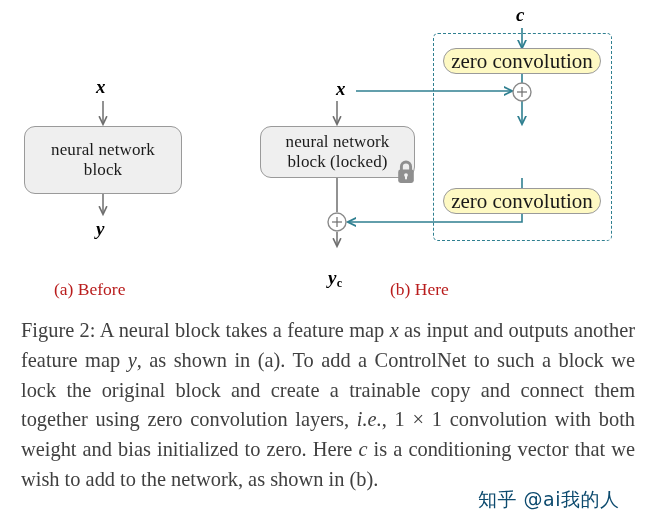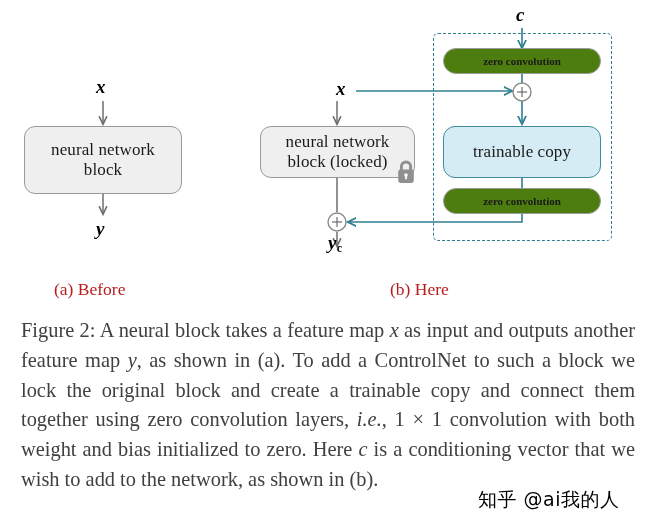--- a/index.html
+++ b/index.html
@@ -55,26 +55,25 @@
     border-radius: 12px;
   }
 
   .pill-box {
     position: absolute;
     box-sizing: border-box;
     display: flex;
     align-items: center;
     justify-content: center;
     border: 1.3px solid #9a9a9a;
-    background: #4d7c0f;
+    background: #fef9c3;
     border-radius: 13px;
-    font-size: 11px;
+    font-size: 21px;
     color: #1a1a1a;
     white-space: nowrap;
-    font-weight: bold;
   }
 
   
   #controlnet-frame {
     position: absolute;
     box-sizing: border-box;
     border: 1.7px dashed #2f7f90;
     border-radius: 5px;
     background: transparent;
   }
@@ -135,21 +134,21 @@
     font-style: italic;
   }
   #caption .times { font-style: normal; }
 
   
   #watermark {
     position: absolute;
     left: 478px;
     top: 487px;
     font-size: 19px;
-    color: #000000;
+    color: #0c4a6e;
     font-family: "DejaVu Sans", sans-serif;
     letter-spacing: .5px;
     white-space: nowrap;
     user-select: none;
   }
 </style>
 </head>
 <body>
 
 <div id="figure-area">
@@ -204,34 +203,33 @@
   <div class="var-label" style="left:96px; top:218px;">y</div>
 
   <div class="subcaption" style="left:54px; top:279px;">(a) Before</div>
 
   <div class="var-label" style="left:516px; top:4px;">c</div>
 
   <div class="pill-box" style="left:443px; top:48px; width:158px; height:26px;">zero convolution</div>
 
   <div class="var-label" style="left:336px; top:78px;">x</div>
 
-  <div class="node-box trainable" style="left:443px; top:126px; width:158px; height:52px;">trainable copy</div>
 
   <div class="pill-box" style="left:443px; top:188px; width:158px; height:26px;">zero convolution</div>
 
   <div class="node-box" style="left:260px; top:126px; width:155px; height:52px; padding:1px 8px;">neural network block (locked)</div>
 
   <svg id="lock-icon" viewBox="0 0 22 26" style="left:395px; top:159px;">
     <path d="M6.4,11 L6.4,7.6 A4.6,4.6 0 0 1 15.6,7.6 L15.6,11" fill="none" stroke="#8f8f8f" stroke-width="2.9"></path>
     <rect x="3.2" y="10.6" width="15.6" height="13.4" rx="2.4" fill="#8f8f8f"></rect>
     <circle cx="11" cy="16.1" r="1.9" fill="#f4f4f4"></circle>
     <rect x="10" y="16.1" width="2" height="4.4" rx="1" fill="#f4f4f4"></rect>
   </svg>
 
-  <div class="var-label" style="left:328px; top:232px;"><span>y</span><span class="sub">c</span></div>
+  <div class="var-label" style="left:328px; top:267px;"><span>y</span><span class="sub">c</span></div>
 
 
   <div class="subcaption" style="left:390px; top:279px;">(b) Here</div>
 </div>
 
 <div id="caption"><span>Figure 2:</span><span> A neural block takes a feature map </span><span class="mi">x</span><span> as input and outputs another feature map </span><span class="mi">y</span><span>, as shown in (a).  To add a ControlNet to such a block we lock the original block and create a trainable copy and connect them together using zero convolution layers, </span><span class="mi">i.e.</span><span>, 1 </span><span class="times">×</span><span> 1 convolution with both weight and bias initialized to zero. Here </span><span class="mi">c</span><span> is a conditioning vector that we wish to add to the network, as shown in (b).</span></div>
 
 <div id="watermark">知乎 @ai我的人</div>
 
 </body></html>

